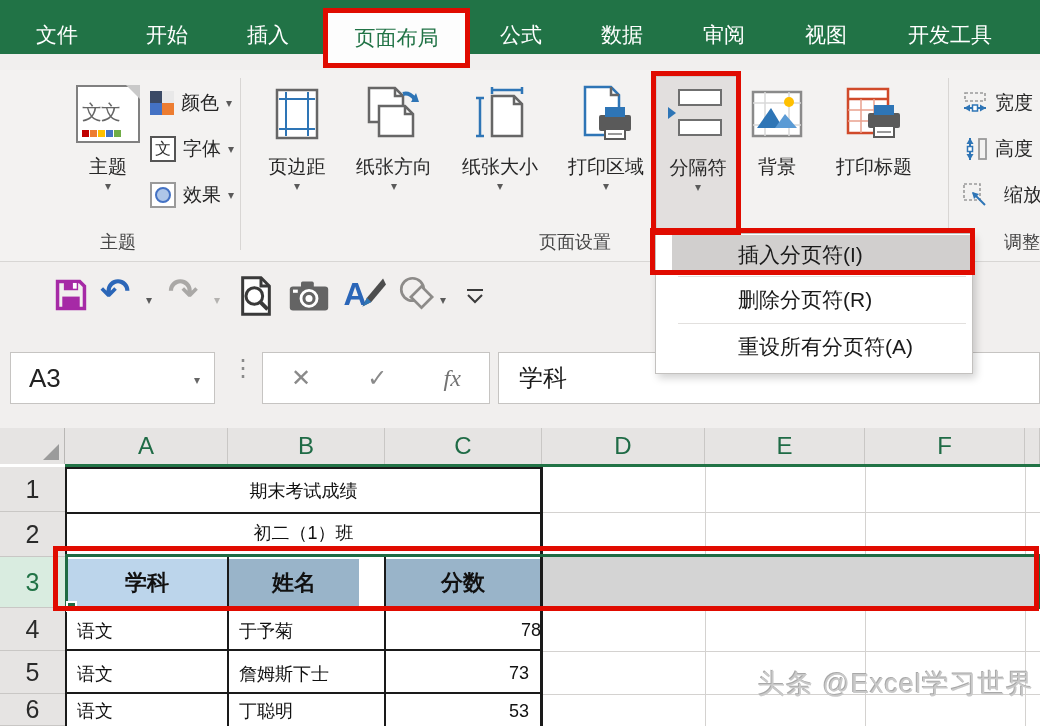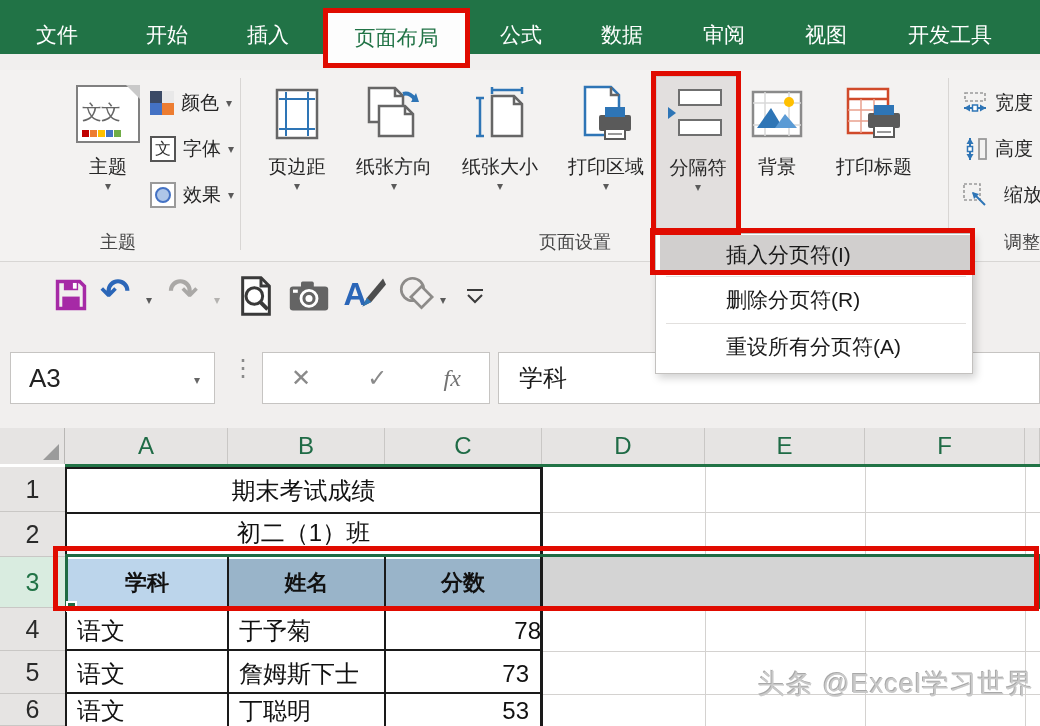--- a/index.html
+++ b/index.html
@@ -38,21 +38,21 @@
   .effects-icon i { width:16px; height:16px; border-radius:50%; background:#aec6e8; border:2px solid #4472c4; display:block; }
 
   .breaks-btn { background:#e2dfde; border:1px solid #cfcdcb; }
   .breaks-icon { position:relative; width:56px; height:60px; }
   .breaks-icon .bar { position:absolute; left:8px; width:44px; height:17px; background:#fff; border:2px solid #6f6f6f; }
   .breaks-icon .tri { position:absolute; left:-2px; top:22px; width:0; height:0;
       border-top:6px solid transparent; border-bottom:6px solid transparent; border-left:8px solid #2e75b6; }
 
   
   .menu { left:655px; top:233px; width:318px; background:#fff; border:1px solid #c3c1bf;
-          box-shadow:3px 4px 8px rgba(0,0,0,0.18); z-index:30; padding:1px 0 4px 4px; }
+          box-shadow:3px 4px 8px rgba(0,0,0,0.18); z-index:30; padding:1px 0 4px 16px; }
   .menu-item { height:44px; display:flex; align-items:center; padding-left:66px; font-size:21px; color:#1a1a1a; white-space:nowrap; }
   .menu-item.hl { background:#d1cfce; height:40px; }
   .menu-sep { height:1px; background:#e2e0de; margin:1px 6px; }
 
   
   .redbox { position:absolute; border:5px solid #e00b00; z-index:40; pointer-events:none; }
 
   
   .qat { left:0; top:262px; width:1040px; height:78px; background:#f1efee; }
   .qicon { position:absolute; display:flex; align-items:center; justify-content:center; }
@@ -75,21 +75,21 @@
   .colhead { position:absolute; top:0; height:36px; background:#e6e4e3; border-right:1px solid #c9c7c5;
              display:flex; align-items:center; justify-content:center; font-size:24px; color:#1f6b46; }
   .corner { position:absolute; left:0; top:0; width:65px; height:36px; background:#e6e4e3; border-right:1px solid #b9b7b5; }
   .corner i { position:absolute; right:5px; bottom:4px; width:0; height:0;
               border-left:16px solid transparent; border-bottom:16px solid #9b9b9b; }
   .rowhead { position:absolute; left:0; width:65px; background:#e6e4e3; border-bottom:1px solid #c9c7c5;
              display:flex; align-items:center; justify-content:center; font-size:25px; color:#2a2a2a; }
   .rowhead.sel { background:#d9ece0; color:#217346; }
   .gline { position:absolute; background:#d4d2d0; }
   .bline { position:absolute; background:#1a1a1a; z-index:6; }
-  .cell { position:absolute; display:flex; align-items:center; font-size:24px; color:#111; background:#fff; z-index:4; }
+  .cell { position:absolute; display:flex; align-items:center; font-size:18px; color:#111; background:#fff; z-index:4; }
   .cell.c { justify-content:center; }
   .cell.r { justify-content:flex-end; padding-right:10px; }
   .cell.l { padding-left:10px; }
   .hdrcell { position:absolute; display:flex; align-items:center; justify-content:center;
              font-size:22px; font-weight:bold; color:#111; z-index:7; }
   .greenline { position:absolute; left:65px; top:36px; width:975px; height:3px; background:#217346; z-index:8; }
   .selborder { position:absolute; left:65px; top:126px; width:975px; height:55px; border:3px solid #1f6b43; z-index:9; }
   .fillhandle { position:absolute; left:66px; top:173px; width:11px; height:11px; background:#1f6b43; border:2px solid #fff; z-index:10; }
 
   .watermark { position:absolute; right:6px; top:666px; font-size:27px; color:#c9c9c9;
@@ -427,21 +427,21 @@
     <div class="bline" style="left:65px; top:180px; width:477px; height:2px;"></div>
     <div class="bline" style="left:65px; top:221px; width:477px; height:2px;"></div>
     <div class="bline" style="left:65px; top:264px; width:477px; height:2px;"></div>
     <div class="bline" style="left:227px; top:129px; width:2px; height:169px;"></div>
     <div class="bline" style="left:384px; top:129px; width:2px; height:169px;"></div>
 
     <div class="bline" style="left:540px; top:36px; width:3px; height:262px;"></div>
 
     <div class="cell" style="left:542px; top:129px; width:498px; height:51px; background:#d4d4d4;"></div>
     <div class="hdrcell" style="left:67px; top:131px; width:160px; height:47px; background:#bcd5eb;">学科</div>
-    <div class="hdrcell" style="left:229px; top:131px; width:155px; height:47px; background:#99b4c9;">姓名</div>
+    <div class="hdrcell" style="left:229px; top:131px; width:130px; height:47px; background:#99b4c9;">姓名</div>
     <div class="hdrcell" style="left:386px; top:131px; width:154px; height:47px; background:#99b4c9;">分数</div>
     <div class="selborder"></div>
     <div class="fillhandle"></div>
   </div>
 
   <div class="redbox" style="left:651px; top:71px; width:90px; height:164px;"></div>
   <div class="redbox" style="left:650px; top:228px; width:325px; height:47px;"></div>
   <div class="redbox" style="left:53px; top:546px; width:986px; height:65px;"></div>
 
   <div class="watermark">头条 @Excel学习世界</div>

